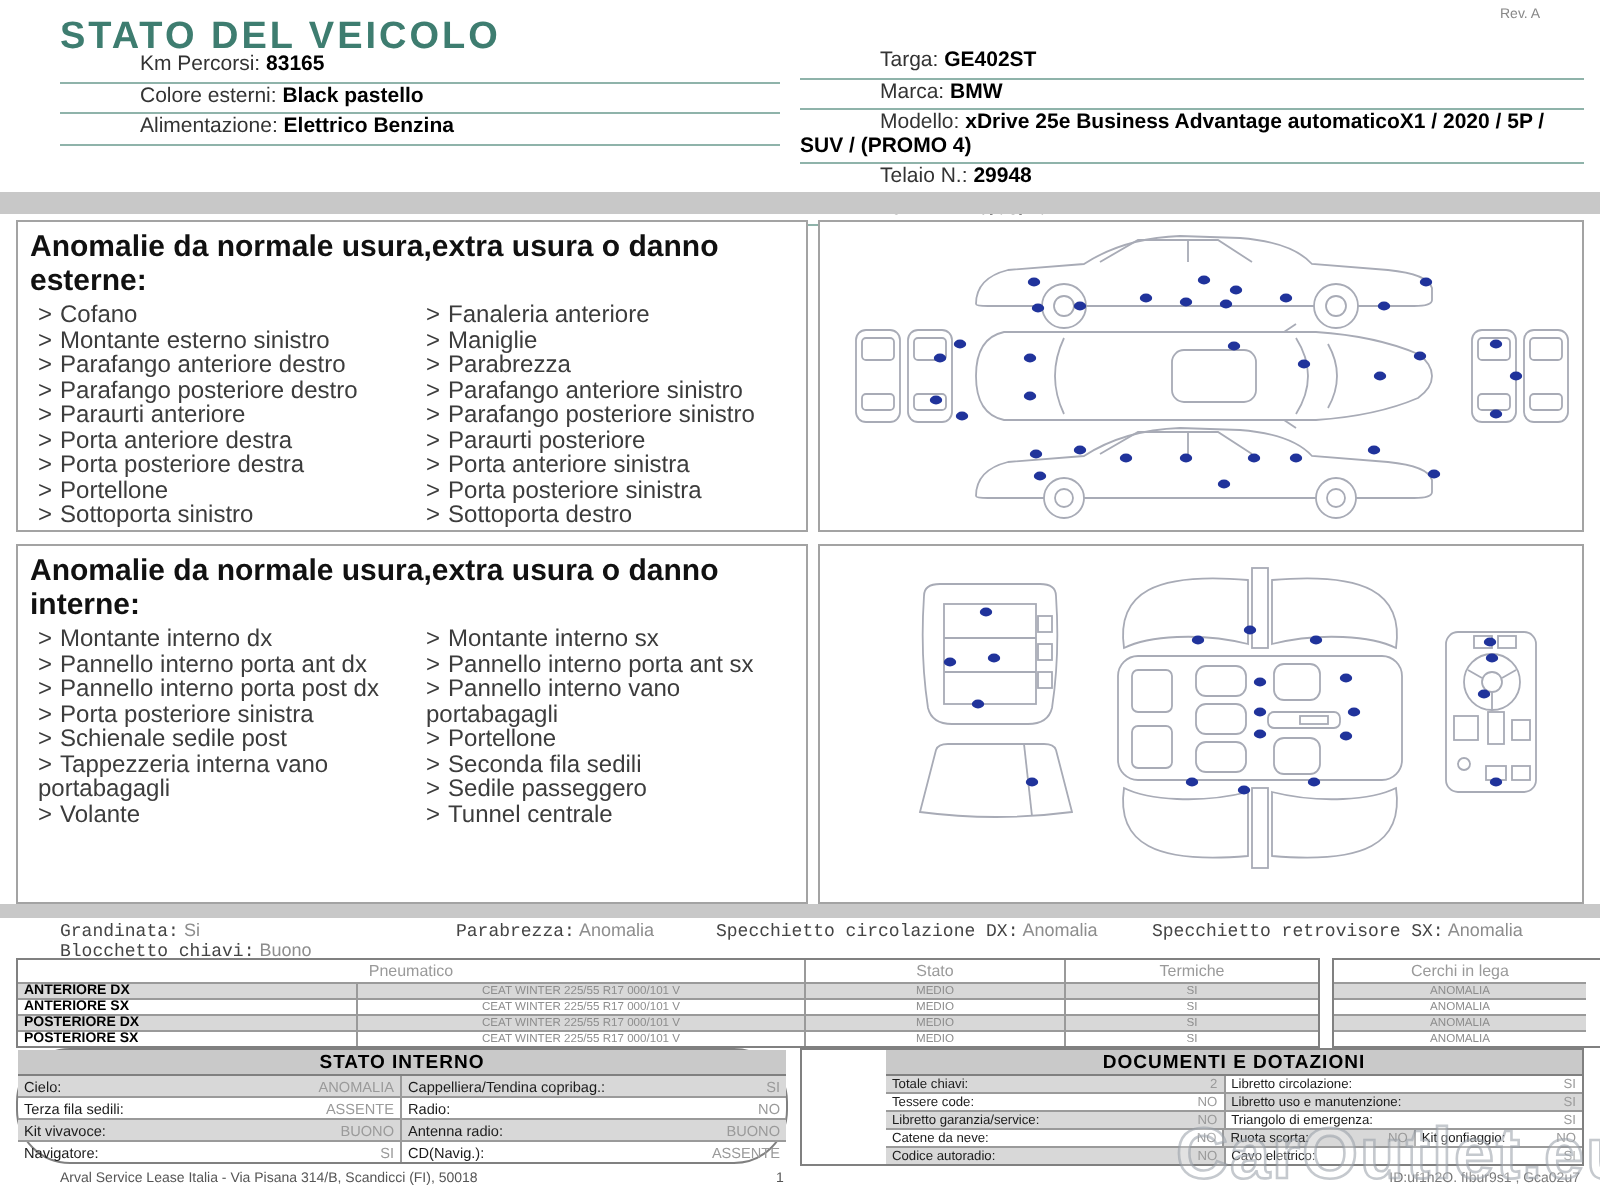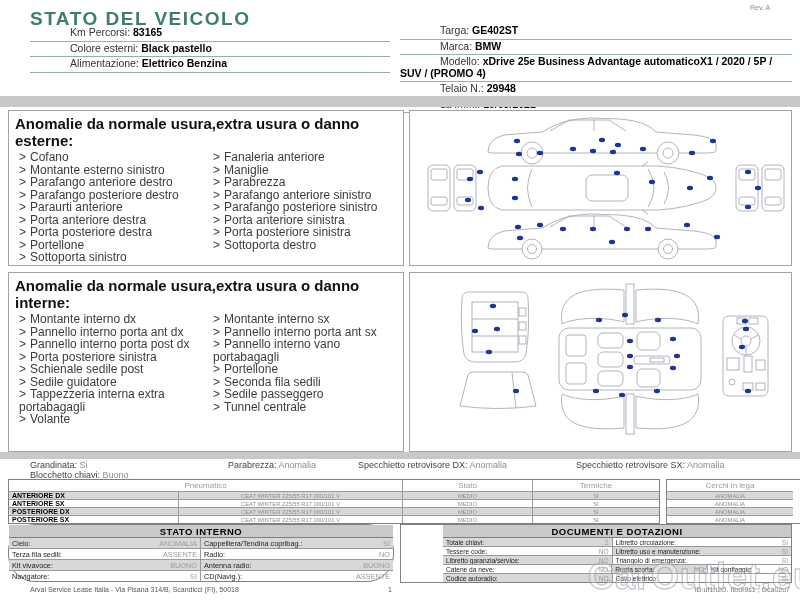--- a/index.html
+++ b/index.html
@@ -28,21 +28,21 @@
   .boxtitle{font-size:15px;font-weight:bold;color:#111;padding:4px 6px 2px 6px;}
   .cols{position:relative;padding:1px 6px;}
   .col{position:absolute;top:0;width:188px;}
   .c1{left:10px;} .c2{left:204px;}
   .li{font-size:12px;color:#3c3c3c;line-height:12.5px;}
   .li .b{margin-right:4px;}
   
   .diag{width:100%;height:100%;}
   
   .stat{position:absolute;font-size:9px;}
-  .stat .sl{color:#444;} .stat .sv{color:#8d8d8d;}
+  .stat .sl{color:#444;font-family:Liberation Mono, monospace;} .stat .sv{color:#8d8d8d;}
   
   .tyre{position:absolute;top:479px;display:grid;border:1px solid #808080;
         box-sizing:border-box;background:#fff;}
   .tyre-main{left:8px;width:652px;grid-template-columns:170px 224px 130px 126px;}
   .tyre-cerchi{left:666px;width:146px;grid-template-columns:126px;}
   .tc{box-sizing:border-box;display:flex;align-items:center;height:8px;
       border-top:1px solid #9a9a9a;overflow:hidden;white-space:nowrap;}
   .tch{height:11px;border-top:none;justify-content:center;font-size:8px;color:#9a9a9a;}
   .tlab{font-size:7px;font-weight:bold;color:#000;padding-left:3px;border-right:1px solid #9a9a9a;}
   .tval{font-size:5.8px;color:#8d8d8d;justify-content:center;border-right:1px solid #9a9a9a;}
@@ -112,20 +112,21 @@
         <div class="li"><span class="b">&gt;</span><span>Porta posteriore destra</span></div>
         <div class="li"><span class="b">&gt;</span><span>Portellone</span></div>
         <div class="li"><span class="b">&gt;</span><span>Sottoporta sinistro</span></div>
       </div>
       <div class="col c2">
         <div class="li"><span class="b">&gt;</span><span>Fanaleria anteriore</span></div>
         <div class="li"><span class="b">&gt;</span><span>Maniglie</span></div>
         <div class="li"><span class="b">&gt;</span><span>Parabrezza</span></div>
         <div class="li"><span class="b">&gt;</span><span>Parafango anteriore sinistro</span></div>
         <div class="li"><span class="b">&gt;</span><span>Parafango posteriore sinistro</span></div>
+        <div class="li"><span class="b">&gt;</span><span>Paraurti posteriore</span></div>
         <div class="li"><span class="b">&gt;</span><span>Porta anteriore sinistra</span></div>
         <div class="li"><span class="b">&gt;</span><span>Porta posteriore sinistra</span></div>
         <div class="li"><span class="b">&gt;</span><span>Sottoporta destro</span></div>
       </div>
     </div>
   </div>
 
   <div class="box db1">
     <svg class="diag" viewBox="0 0 381 154">
       <g fill="none" stroke="#a8abb6" stroke-width="0.9">
@@ -209,22 +210,21 @@
 
   <div class="box lb2">
     <div class="boxtitle">Anomalie da normale usura,extra usura o danno interne:</div>
     <div class="cols">
       <div class="col c1">
         <div class="li"><span class="b">&gt;</span><span>Montante interno dx</span></div>
         <div class="li"><span class="b">&gt;</span><span>Pannello interno porta ant dx</span></div>
         <div class="li"><span class="b">&gt;</span><span>Pannello interno porta post dx</span></div>
         <div class="li"><span class="b">&gt;</span><span>Porta posteriore sinistra</span></div>
         <div class="li"><span class="b">&gt;</span><span>Schienale sedile post</span></div>
-        <div class="li"><span class="b">&gt;</span><span>Sedile guidatore</span></div>
-        <div class="li"><span class="b">&gt;</span><span>Tappezzeria interna extra portabagagli</span></div>
+        <div class="li"><span class="b">&gt;</span><span>Tappezzeria interna vano portabagagli</span></div>
         <div class="li"><span class="b">&gt;</span><span>Volante</span></div>
       </div>
       <div class="col c2">
         <div class="li"><span class="b">&gt;</span><span>Montante interno sx</span></div>
         <div class="li"><span class="b">&gt;</span><span>Pannello interno porta ant sx</span></div>
         <div class="li"><span class="b">&gt;</span><span>Pannello interno vano portabagagli</span></div>
         <div class="li"><span class="b">&gt;</span><span>Portellone</span></div>
         <div class="li"><span class="b">&gt;</span><span>Seconda fila sedili</span></div>
         <div class="li"><span class="b">&gt;</span><span>Sedile passeggero</span></div>
         <div class="li"><span class="b">&gt;</span><span>Tunnel centrale</span></div>
@@ -304,21 +304,21 @@
           <ellipse cx="338" cy="113" rx="3.1" ry="2.2" fill="#20339b"></ellipse>
         </g>
     </svg>
   </div>
 
   <div class="band band2"></div>
 
   <div class="stat" style="left:30px;top:460px;"><span class="sl">Grandinata:</span> <span class="sv">Si</span></div>
   <div class="stat" style="left:30px;top:470px;"><span class="sl">Blocchetto chiavi:</span> <span class="sv">Buono</span></div>
   <div class="stat" style="left:228px;top:460px;"><span class="sl">Parabrezza:</span> <span class="sv">Anomalia</span></div>
-  <div class="stat" style="left:358px;top:460px;"><span class="sl">Specchietto retrovisore DX:</span> <span class="sv">Anomalia</span></div>
+  <div class="stat" style="left:358px;top:460px;"><span class="sl">Specchietto circolazione DX:</span> <span class="sv">Anomalia</span></div>
   <div class="stat" style="left:576px;top:460px;"><span class="sl">Specchietto retrovisore SX:</span> <span class="sv">Anomalia</span></div>
 
   <div class="tyre tyre-main">
     <div class="tc tch" style="grid-column:1/3;border-right:1px solid #9a9a9a;">Pneumatico</div>
     <div class="tc tch" style="border-right:1px solid #9a9a9a;">Stato</div>
     <div class="tc tch last">Termiche</div>
 
     <div class="tc tlab gray">ANTERIORE DX</div>
     <div class="tc tval gray">CEAT WINTER 225/55 R17 000/101 V</div>
     <div class="tc tval gray">MEDIO</div>

